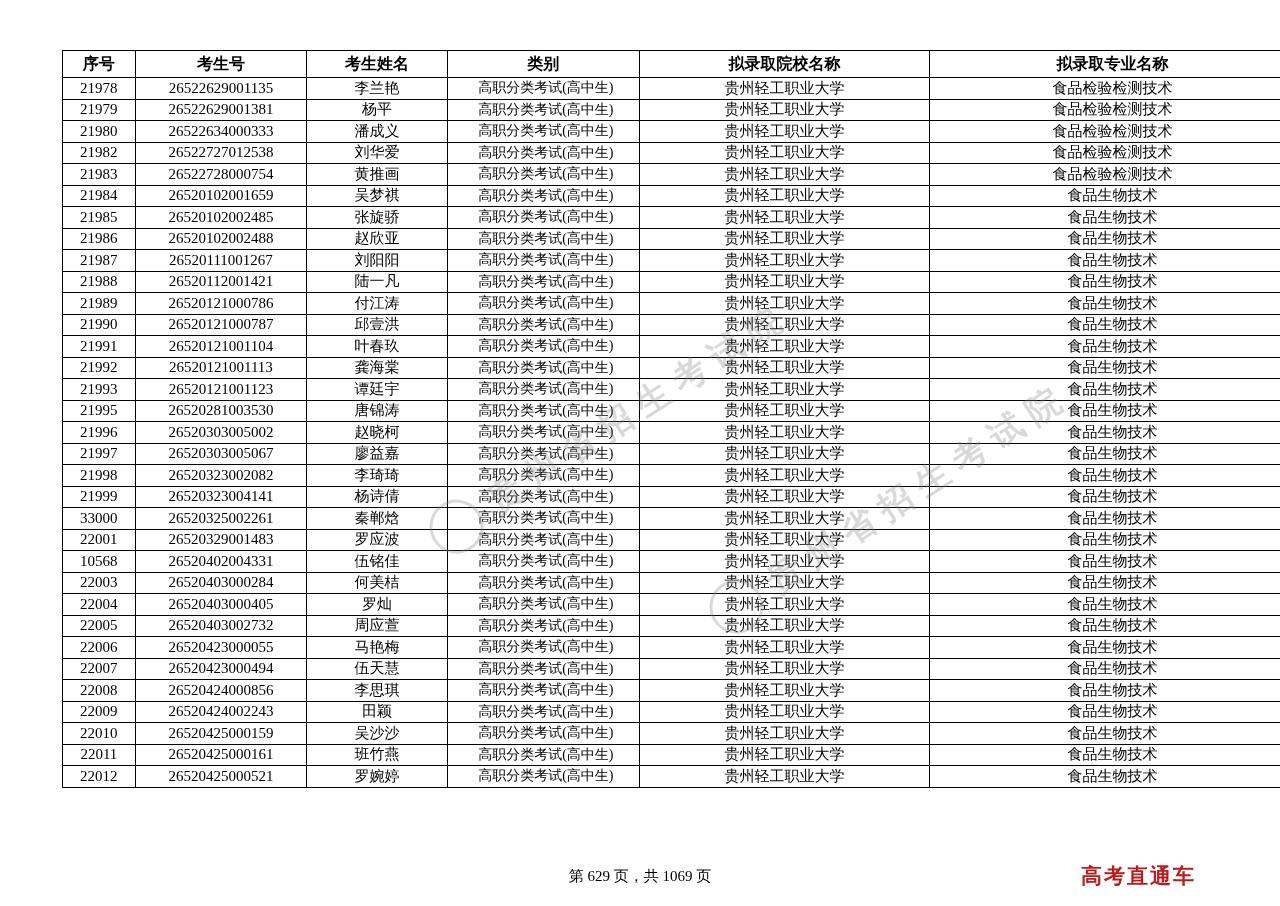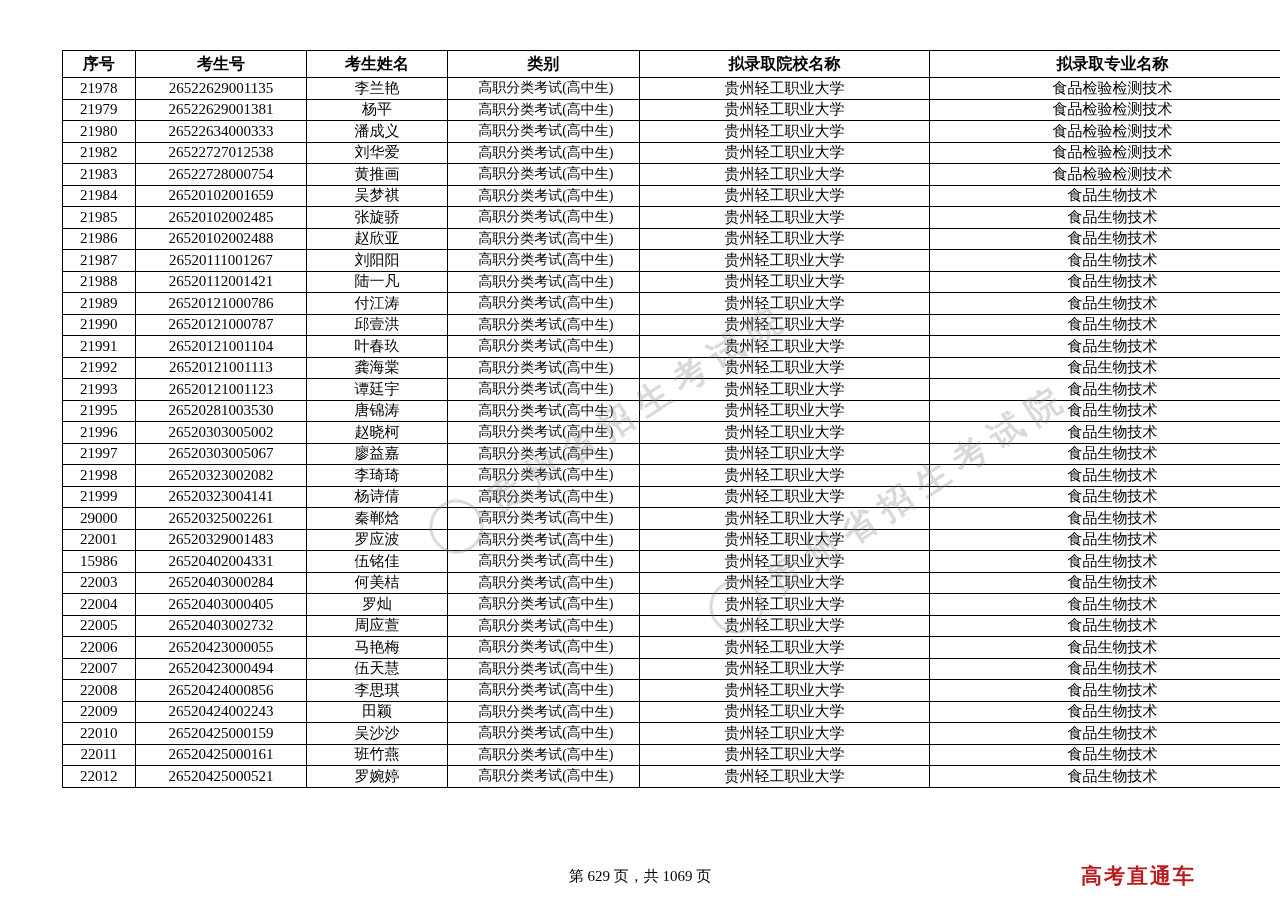--- a/index.html
+++ b/index.html
@@ -274,37 +274,37 @@
         </tr>
         <tr>
           <td>21999</td>
           <td>26520323004141</td>
           <td>杨诗倩</td>
           <td class="cat">高职分类考试(高中生)</td>
           <td>贵州轻工职业大学</td>
           <td>食品生物技术</td>
         </tr>
         <tr>
-          <td>29000</td>
+          <td>33000</td>
           <td>26520325002261</td>
           <td>秦郸焓</td>
           <td class="cat">高职分类考试(高中生)</td>
           <td>贵州轻工职业大学</td>
           <td>食品生物技术</td>
         </tr>
         <tr>
           <td>22001</td>
           <td>26520329001483</td>
           <td>罗应波</td>
           <td class="cat">高职分类考试(高中生)</td>
           <td>贵州轻工职业大学</td>
           <td>食品生物技术</td>
         </tr>
         <tr>
-          <td>15986</td>
+          <td>10568</td>
           <td>26520402004331</td>
           <td>伍铭佳</td>
           <td class="cat">高职分类考试(高中生)</td>
           <td>贵州轻工职业大学</td>
           <td>食品生物技术</td>
         </tr>
         <tr>
           <td>22003</td>
           <td>26520403000284</td>
           <td>何美桔</td>

